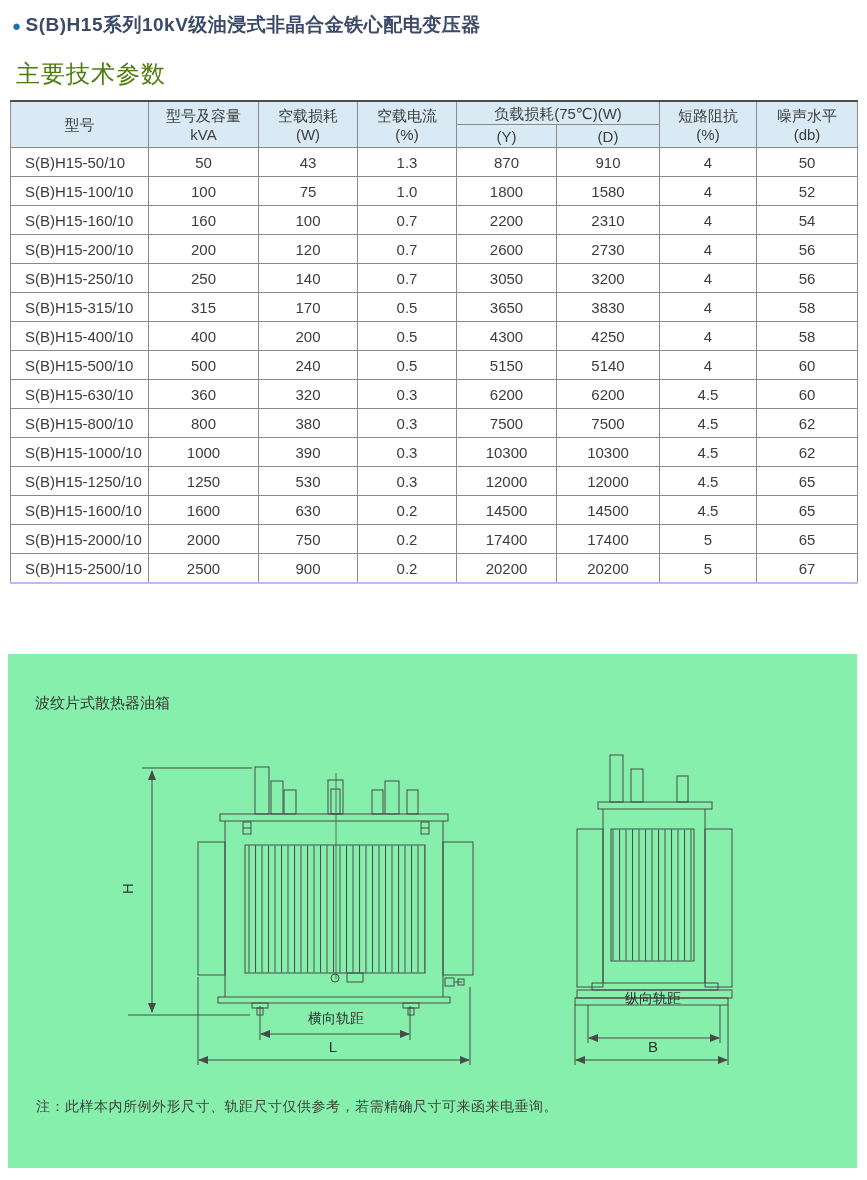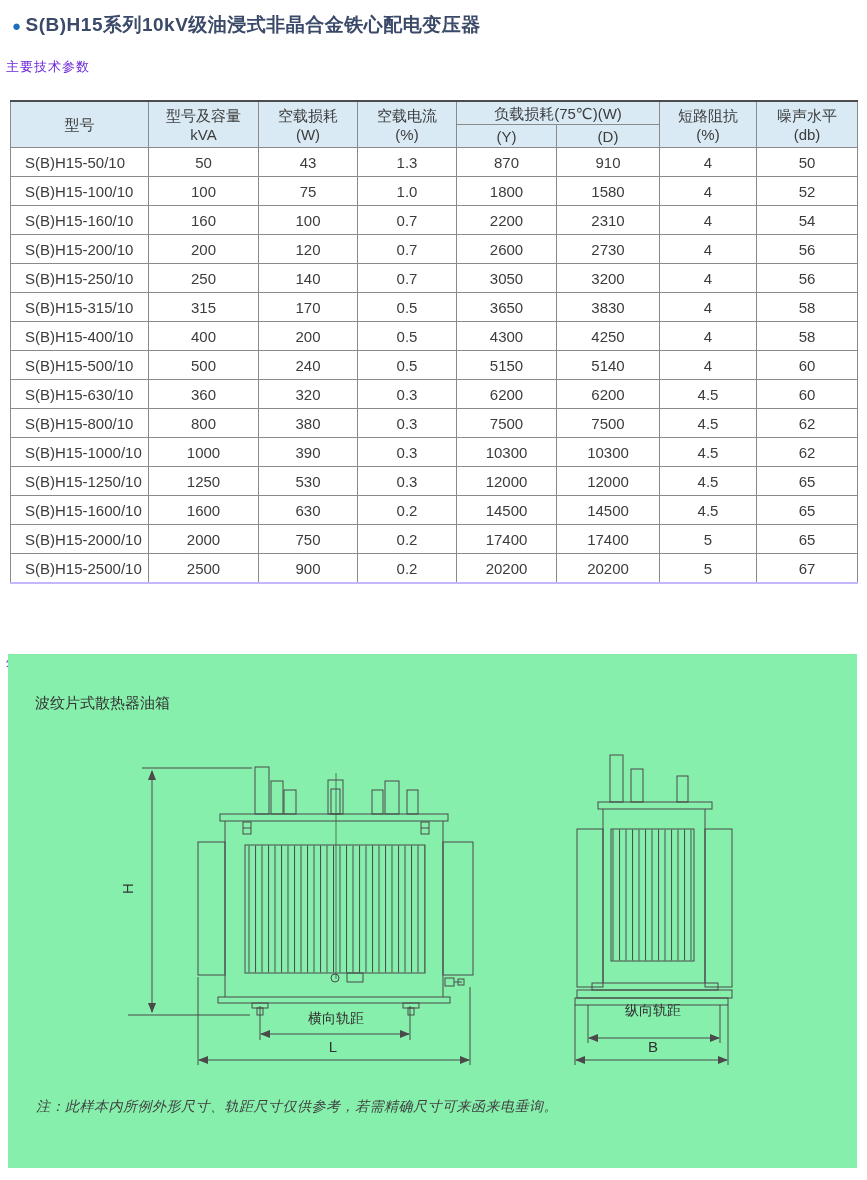--- a/index.html
+++ b/index.html
@@ -3,21 +3,21 @@
 <meta charset="utf-8">
 <style>
   html,body{margin:0;padding:0;background:#ffffff;}
   body{width:867px;height:1180px;position:relative;overflow:hidden;
        font-family:"Liberation Sans","DejaVu Sans",sans-serif;color:#3c3c3c;}
 
   
   .doc-title{position:absolute;left:12px;top:12px;font-size:19px;font-weight:bold;
              color:#3b4a68;letter-spacing:.5px;display:flex;align-items:center;}
   .doc-title .bullet{color:#1d6fbd;font-size:15px;margin-right:4px;line-height:1;}
-  .sec-heading{position:absolute;left:6px;font-size:13px;color:#6d28d9;letter-spacing:1px;}
+  .sec-heading{position:absolute;left:16px;font-size:24px;color:#4d7c0f;letter-spacing:1px;}
   #params-heading{top:58px;}
   #dims-heading{top:608px;margin-top:45px;}
 
   
   table.params{position:absolute;left:10px;top:100px;border-collapse:collapse;
                table-layout:fixed;width:847px;font-size:15px;color:#3c3c3c;}
   table.params th,table.params td{border:1px solid #8a8a8a;text-align:center;
                padding:0;font-weight:normal;overflow:hidden;}
   table.params thead th{background:#d9eaf5;height:22px;line-height:19px;}
   table.params thead tr:first-child th{border-top:2px solid #4d4d4d;}
@@ -27,23 +27,23 @@
   .hdr-2line span{display:block;}
 
   
   .panel{position:absolute;left:8px;top:654px;width:849px;height:514px;background:#86efac;}
   .panel svg{position:absolute;left:0;top:0;}
   .panel-caption{position:absolute;left:27px;top:40px;font-size:15px;color:#333;}
   .dim-label{position:absolute;font-size:14px;color:#333;text-align:center;}
   #label-h{left:114px;top:226px;font-size:15px;transform:rotate(-90deg);}
   #label-front-gauge{left:283px;top:356px;width:90px;}
   #label-l{left:310px;top:384px;width:30px;font-size:15px;}
-  #label-side-gauge{left:600px;top:348px;width:90px;}
+  #label-side-gauge{left:600px;top:336px;width:90px;}
   #label-b{left:630px;top:384px;width:30px;font-size:15px;}
-  .panel-note{position:absolute;left:28px;top:444px;font-size:14px;color:#3f3f3f;letter-spacing:.5px;font-style:italic;}
+  .panel-note{position:absolute;left:28px;top:444px;font-size:14px;color:#3f3f3f;letter-spacing:.5px;}
 </style>
 </head>
 <body>
 
 <div class="doc-title">
   <span class="bullet">●</span>
   <span>S(B)H15系列10kV级油浸式非晶合金铁心配电变压器</span>
 </div>
 
 <div class="sec-heading" id="params-heading">主要技术参数</div>

